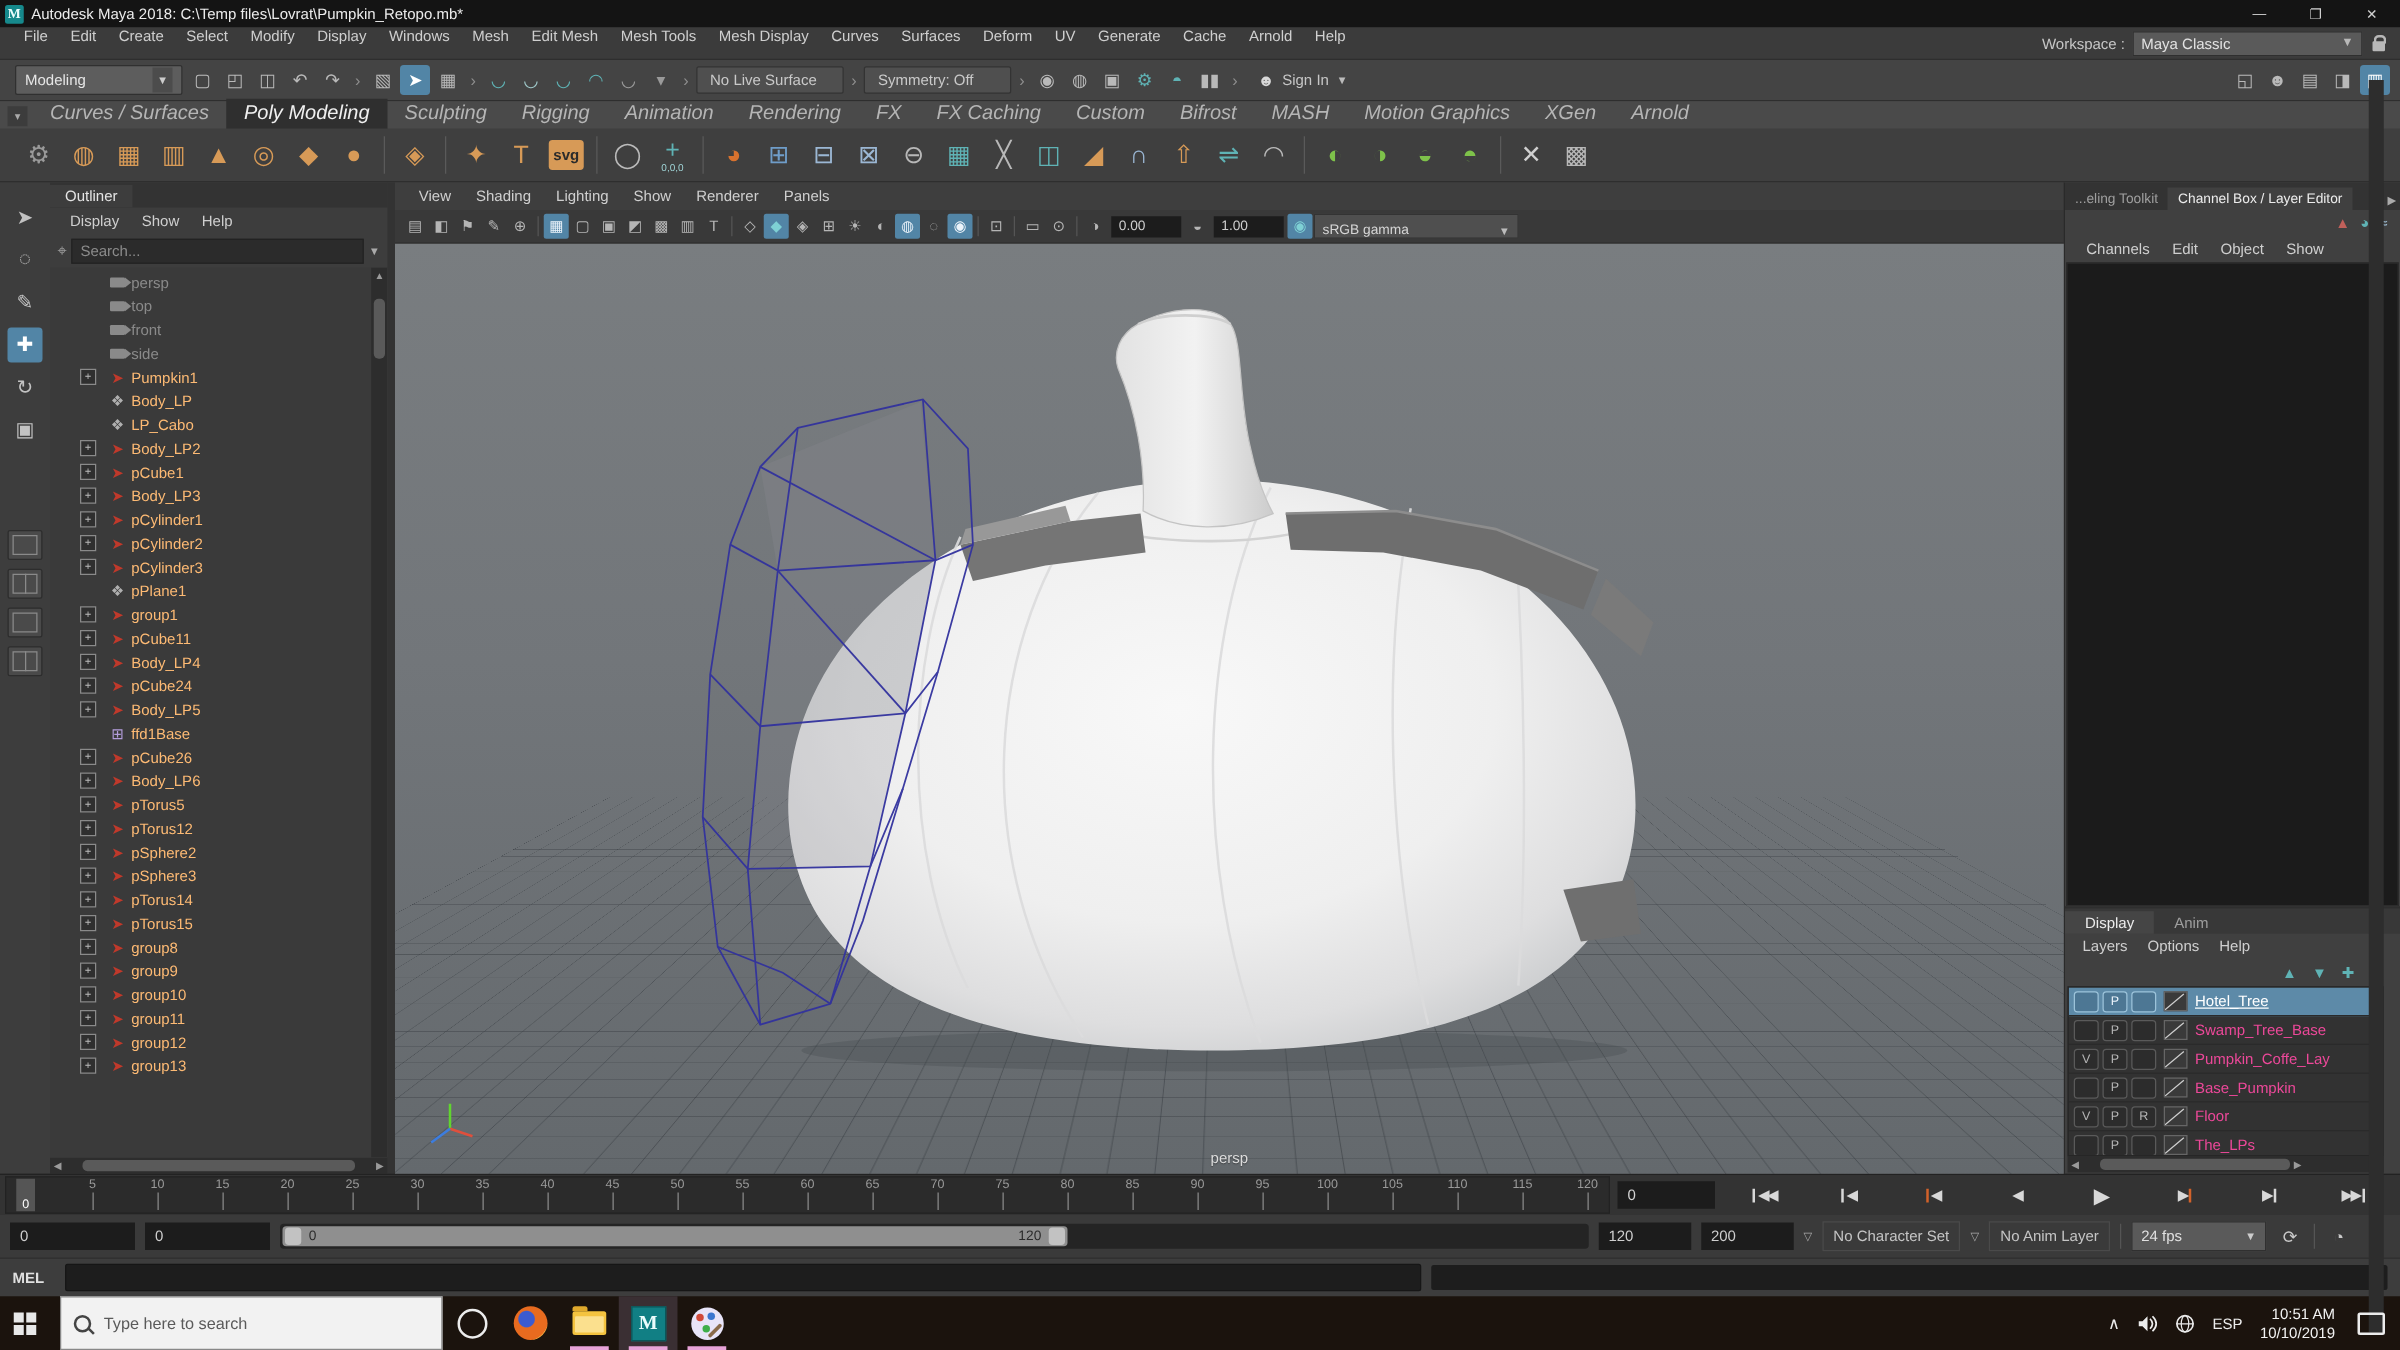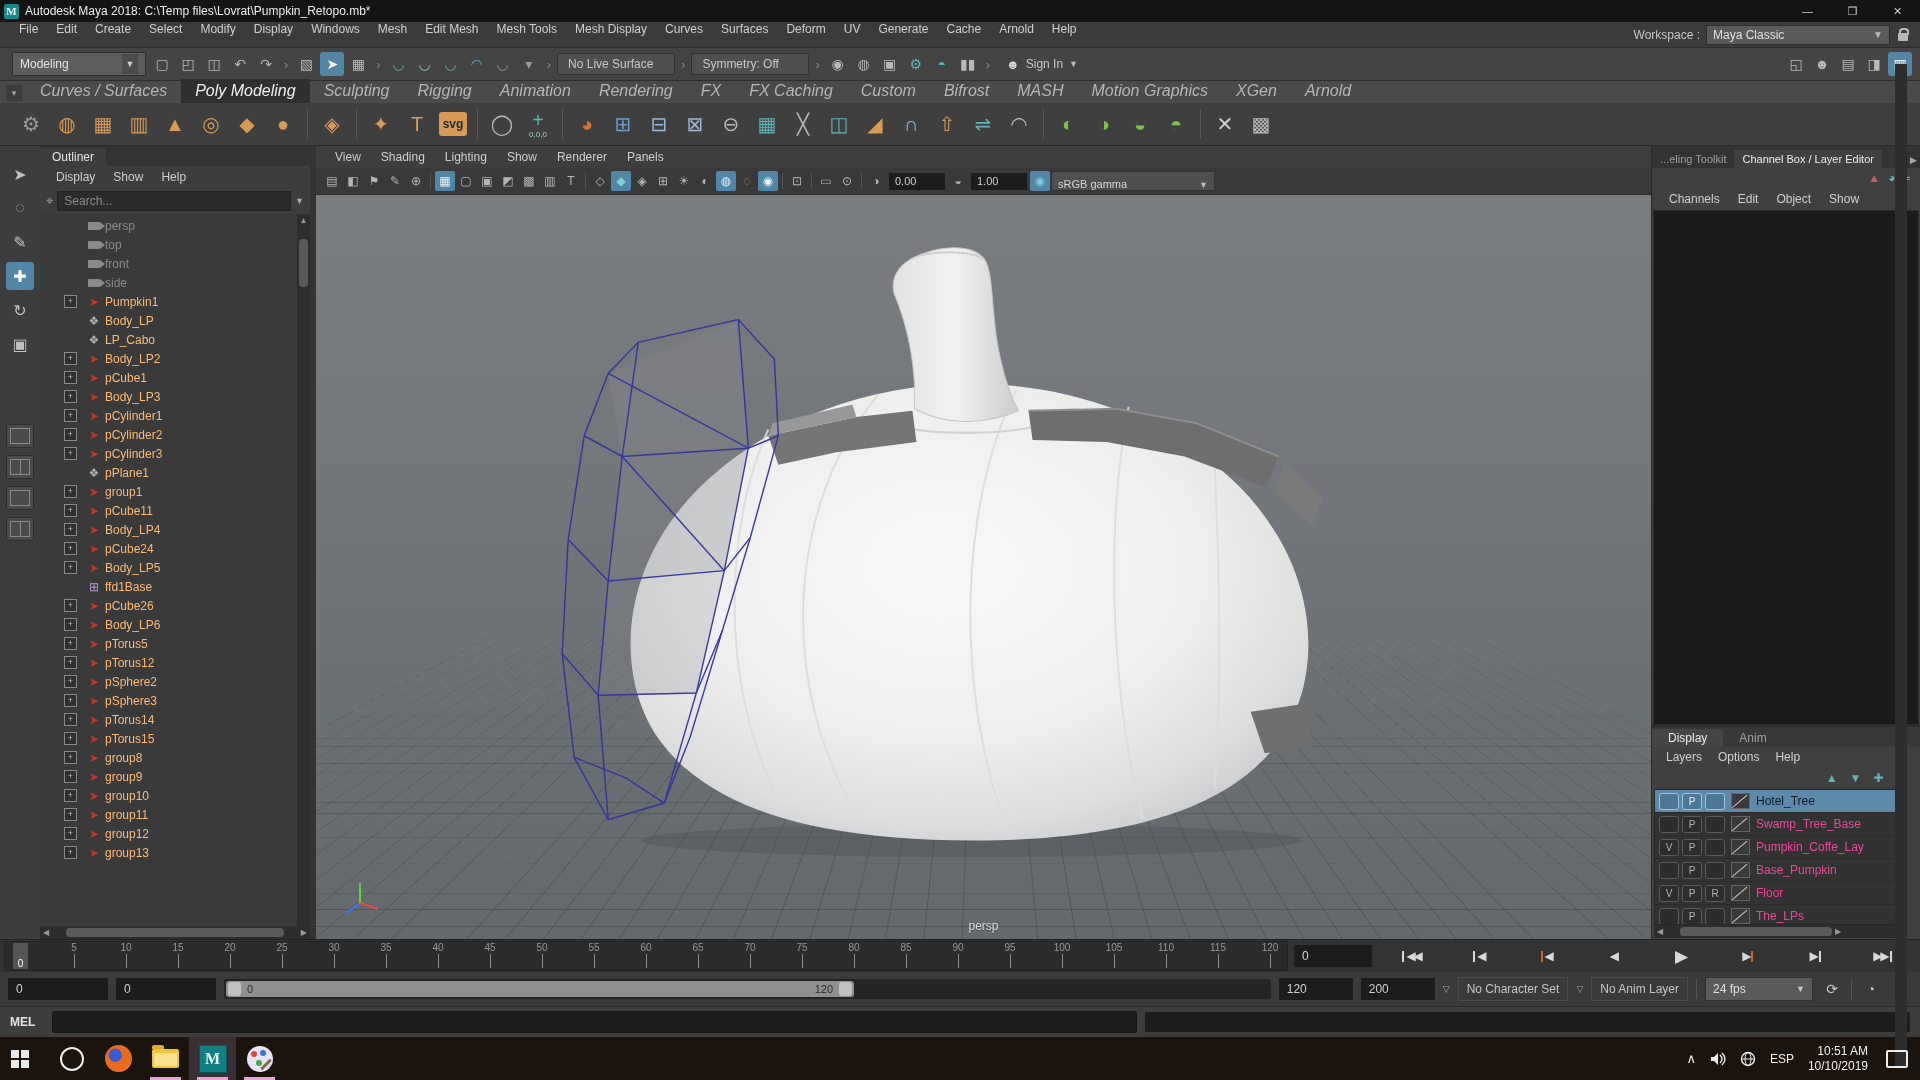--- a/index.html
+++ b/index.html
@@ -115,21 +115,21 @@
   .le-tabs{height:20px;display:flex;align-items:flex-end;background:#383838;}
   .le-tab{padding:2px 16px;color:#9f9f9f;}
   .le-tab.active{background:#454545;color:#ececec;}
   .le-menus{height:20px;display:flex;align-items:center;padding-left:6px;}
   .le-menus span{padding:0 8px;color:#cfcfcf;}
   .le-icons{height:22px;display:flex;justify-content:flex-end;align-items:center;gap:12px;padding-right:14px;}
   .le-ic{color:#5fb3b5;font-size:12px;}
   .layer-rows{flex:1;background:#323232;margin:0 13px 0 2px;position:relative;overflow:hidden;border:1px solid #262626;}
   .layer-row{height:22px;display:flex;align-items:center;gap:3px;padding:0 4px;border-bottom:1px solid #2a2a2a;}
   .layer-row.selected{background:#5d8aa8;}
-  .layer-row.selected .lname{color:#0f172a;}
+  .layer-row.selected .lname{color:#ffffff;text-decoration:underline;}
   .ltoggle{width:18px;height:15px;border:1px solid #5a5a5a;background:#2c2c2c;border-radius:3px;color:#b5b5b5;
     font-size:10px;display:flex;align-items:center;justify-content:center;}
   .layer-row.selected .ltoggle{border-color:#9cc3da;background:#4d7794;color:#eaf3fa;}
   .lswatch{width:17px;height:14px;border:1px solid #666;margin:0 3px;position:relative;background:#3a3a3a;overflow:hidden;}
   .lswatch::before{content:"";position:absolute;left:-3px;bottom:-3px;width:24px;height:1px;background:#cfcfcf;transform:rotate(-40deg);transform-origin:left bottom;}
   .lname{color:#ec4899;}
   .le-vscroll{position:absolute;right:13px;top:64px;bottom:14px;width:12px;background:#2d2d2d;}
   .le-vscroll .thumb{width:8px;margin:14px auto 0;height:70px;background:#5a5a5a;border-radius:4px;}
   .le-hscroll{height:13px;margin:0 13px 1px 2px;background:#2d2d2d;display:flex;align-items:center;}
   .le-hscroll .thumb{height:9px;background:#5a5a5a;border-radius:4px;width:60%;margin-left:14px;}
@@ -1023,20 +1023,24 @@
     <span class="cmd-label">MEL</span>
     <input class="cmd-input" style="">
     <div class="cmd-result"></div>
   </div>
 
 
   <div class="taskbar">
     <div class="start-btn">
         <span class="win-logo"></span>
       </div>
+    <div class="search-box">
+      <span class="mag"></span>
+      <input class="search-input" placeholder="Type here to search" style="">
+    </div>
     <div class="app-btn">
         <span class="i-cortana"></span>
       </div>
     <div id="taskbar-apps" style="display:flex;">
         <div class="app-btn">
           <span class="i-firefox"></span>
         </div>
         <div class="app-btn running">
           <span class="i-file-explorer"></span>
         </div>

